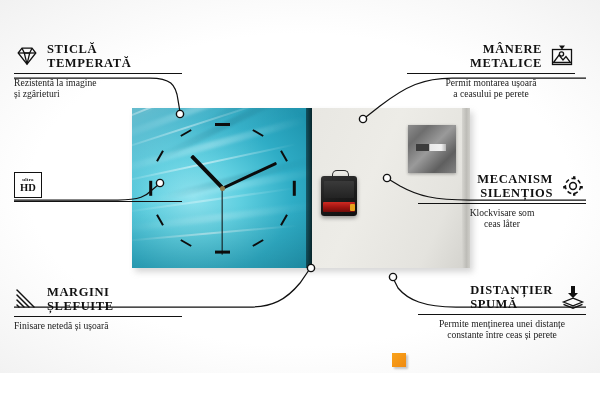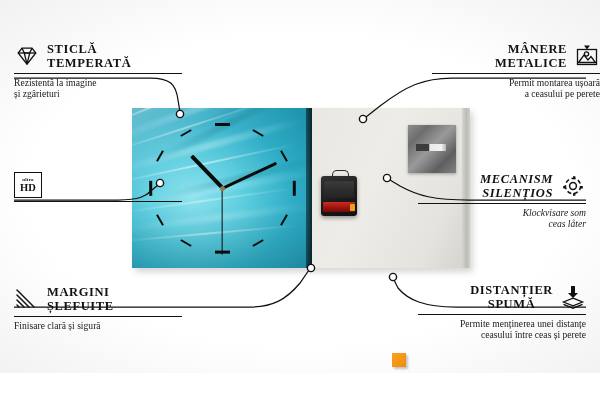--- a/index.html
+++ b/index.html
@@ -219,31 +219,31 @@
     margin-top: 3px;
   }
   .lab-desc {
     font-family: "Liberation Serif", serif;
     font-size: 9.6px;
     line-height: 11.4px;
     color: #1b1b1b;
     margin-top: 3px;
     white-space: pre-line;
   }
-  .lab-desc.right { text-align: right; }
+  .lab-desc.right { text-align: center; }
   .ico { width: 26px; height: 26px; flex: 0 0 26px; }
   .ico svg { display: block; width: 26px; height: 26px; }
 
   
   #lab-glass   { left: 14px;  top: 42px;  width: 168px; }
   #lab-print   { left: 14px;  top: 172px; width: 168px; }
   #lab-edges   { left: 14px;  top: 285px; width: 168px; }
   
-  #lab-handles { left: 432px; top: 42px;  width: 168px; }
-  #lab-mech    { left: 418px; top: 172px; width: 168px; font-style: italic; }
+  #lab-handles { left: 407px; top: 42px;  width: 168px; }
+  #lab-mech    { left: 418px; top: 172px; width: 168px; }
   #lab-spacer  { left: 418px; top: 283px; width: 168px; }
 
   .hd-box {
     width: 26px; height: 24px;
     border: 1.4px solid #111111;
     border-radius: 0;
     display: flex;
     flex-direction: column;
     align-items: center;
     justify-content: center;
@@ -382,21 +382,21 @@
               <path d="M3 9 L15 21"></path>
               <path d="M3 14 L10 21"></path>
               <path d="M3 19 L5 21"></path>
         </g>
           </svg>
       </span>
       <span class="lab-title">MARGINI
 ȘLEFUITE</span>
     </div>
     <div class="lab-rule"></div>
-    <div class="lab-desc">Finisare clară și sigură</div>
+    <div class="lab-desc">Finisare netedă și ușoară</div>
   </div>
 
   <div class="label" id="lab-handles">
     <div class="lab-head right">
       <span class="lab-title" style="text-align:right">MÂNERE
 METALICE</span>
       <span class="ico">
         <svg viewBox="0 0 26 26">
             <g fill="none" stroke="#111" stroke-width="1.3">
           <rect x="3.5" y="6.5" width="19" height="15"></rect>
@@ -427,30 +427,30 @@
           </svg>
       </span>
     </div>
     <div class="lab-rule"></div>
     <div class="lab-desc right">Klockvisare som
 ceas låter</div>
   </div>
 
   <div class="label" id="lab-spacer">
     <div class="lab-head right">
-      <span class="lab-title" style="text-align:center">DISTANȚIER
+      <span class="lab-title" style="text-align:left">DISTANȚIER
 SPUMĂ</span>
       <span class="ico">
         <svg viewBox="0 0 26 26">
             <g fill="none" stroke="#111" stroke-width="1.3">
           <path d="M11 2 h4 v7 h3 l-5 5 -5 -5 h3 z" fill="#111" stroke="none"></path>
           <path d="M13 14.2 L22.5 18 L13 21.8 L3.5 18 Z"></path>
           <path d="M3.5 20.4 L13 24.2 L22.5 20.4"></path>
         </g>
           </svg>
       </span>
     </div>
     <div class="lab-rule"></div>
     <div class="lab-desc right">Permite menținerea unei distanțe
-ceasului între ceas și perete</div>
+constante între ceas și perete</div>
   </div>
 
 </div>
 
 </body></html>

